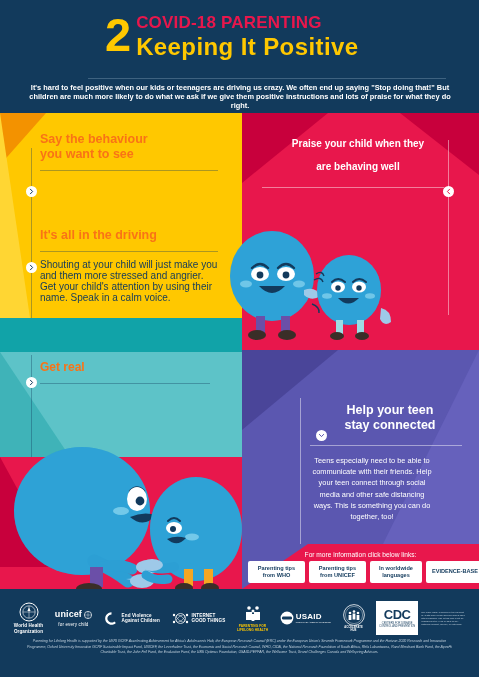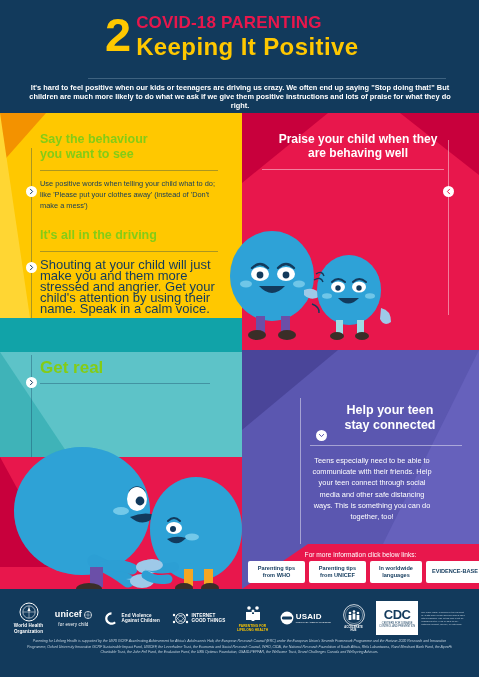--- a/index.html
+++ b/index.html
@@ -60,21 +60,21 @@
     clip-path:polygon(0 0,100% 0,0 100%);}
   .w-purple-dk2{left:383px;top:350px;width:96px;height:194px;background:#6661BC;
     clip-path:polygon(100% 0,100% 100%,0 100%);}
   .w-crim-dk3{left:0;top:457px;width:60px;height:110px;background:#C8003C;
     clip-path:polygon(0 0,0 100%,100% 100%);}
   .w-purple-strip{left:242px;top:544px;width:110px;height:45px;background:#5B57B0;
     clip-path:polygon(0 0,60% 0,0 100%);}
 
   
   .sec{position:absolute;}
-  .sec-title{font-weight:bold;color:#84cc16;}
+  .sec-title{font-weight:bold;color:#f97316;}
   .sec-title.light{color:#ffffff;}
   .divider{height:1px;background:rgba(18,58,92,.35);}
   .divider.light{background:rgba(255,255,255,.45);}
   .vrule{position:absolute;width:1px;background:rgba(18,58,92,.35);}
   .vrule.light{background:rgba(255,255,255,.45);}
   .body-txt{color:#123A5C;}
   .body-txt.light{color:#ffffff;}
 
   .chev{
     position:absolute;width:11px;height:11px;border-radius:50%;
@@ -88,34 +88,34 @@
   #secA .sec-title{font-size:12.5px;line-height:15px;}
   #secA .divider{margin-top:8px;width:178px;}
   #secA .body-txt{font-size:7.4px;line-height:11px;margin-top:7px;width:176px;}
   #vruleA{left:31px;top:148px;height:170px;}
   #chevA{left:26px;top:186px;}
 
   
   #secB{left:40px;top:228px;width:190px;}
   #secB .sec-title{font-size:12.5px;line-height:15px;}
   #secB .divider{margin-top:8px;width:178px;}
-  #secB .body-txt{font-size:13px;line-height:11px;margin-top:7px;width:178px;}
+  #secB .body-txt{font-size:10px;line-height:11px;margin-top:7px;width:178px;}
   #chevB{left:26px;top:262px;}
 
   
   #secC{left:262px;top:132px;width:192px;text-align:center;}
-  #secC .sec-title{font-size:12px;line-height:14px;}
+  #secC .sec-title{font-size:10px;line-height:23px;}
   #secC .divider{margin-top:9px;width:182px;}
   #secC .body-txt{font-size:7.4px;line-height:11px;margin-top:8px;width:182px;}
   #vruleC{left:448px;top:140px;height:175px;}
   #chevC{left:443px;top:186px;}
 
   
   #secD{left:40px;top:360px;width:196px;}
-  #secD .sec-title{font-size:17px;line-height:15px;}
+  #secD .sec-title{font-size:12px;line-height:15px;}
   #secD .divider{margin-top:8px;width:170px;}
   #secD .body-txt{font-size:7.4px;line-height:11px;margin-top:7px;width:174px;}
   #vruleD{left:31px;top:355px;height:102px;}
   #chevD{left:26px;top:377px;}
 
   
   #secE{left:310px;top:403px;width:160px;text-align:center;}
   #secE .sec-title{font-size:12.5px;line-height:15px;}
   #secE .divider{margin-top:12px;width:152px;}
   #secE .body-txt{font-size:7.4px;line-height:11.2px;margin-top:9px;width:124px;}
@@ -268,21 +268,20 @@
     <circle cx="167" cy="86" r="3" fill="#123A5C"></circle>
     <ellipse cx="186" cy="94" rx="7" ry="3.4" fill="#7FD0EC" opacity=".85"></ellipse>
     <path d="M161 96 q10 9 19 -1 q-10 -3 -19 1 z" fill="#123A5C"></path>
   </svg>
 
   <div class="vrule" id="vruleA"></div>
   <div class="sec" id="secA">
     <div class="sec-title" style="white-space:pre-line;">Say the behaviour
 you want to see</div>
     <div class="divider"></div>
-    <div class="body-txt">Use positive words when telling your child what to do; like 'Please put your clothes away' (instead of 'Don't make a mess')</div>
   </div>
   <div class="chev" id="chevA">
     <svg width="7" height="7" viewBox="0 0 7 7">
         <path d="M2.4 1.2L4.6 3.5L2.4 5.8" stroke="#123A5C" stroke-width="1" fill="none" stroke-linecap="round"></path>
       </svg>
   </div>
 
   <div class="sec" id="secB">
     <div class="sec-title" style="white-space:pre-line;">It's all in the driving</div>
     <div class="divider"></div>

